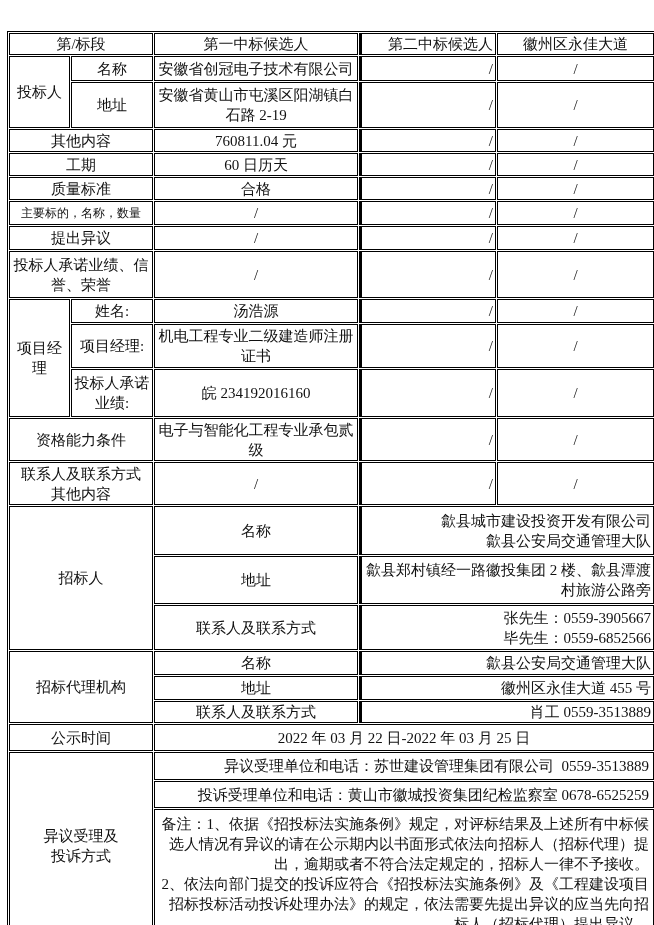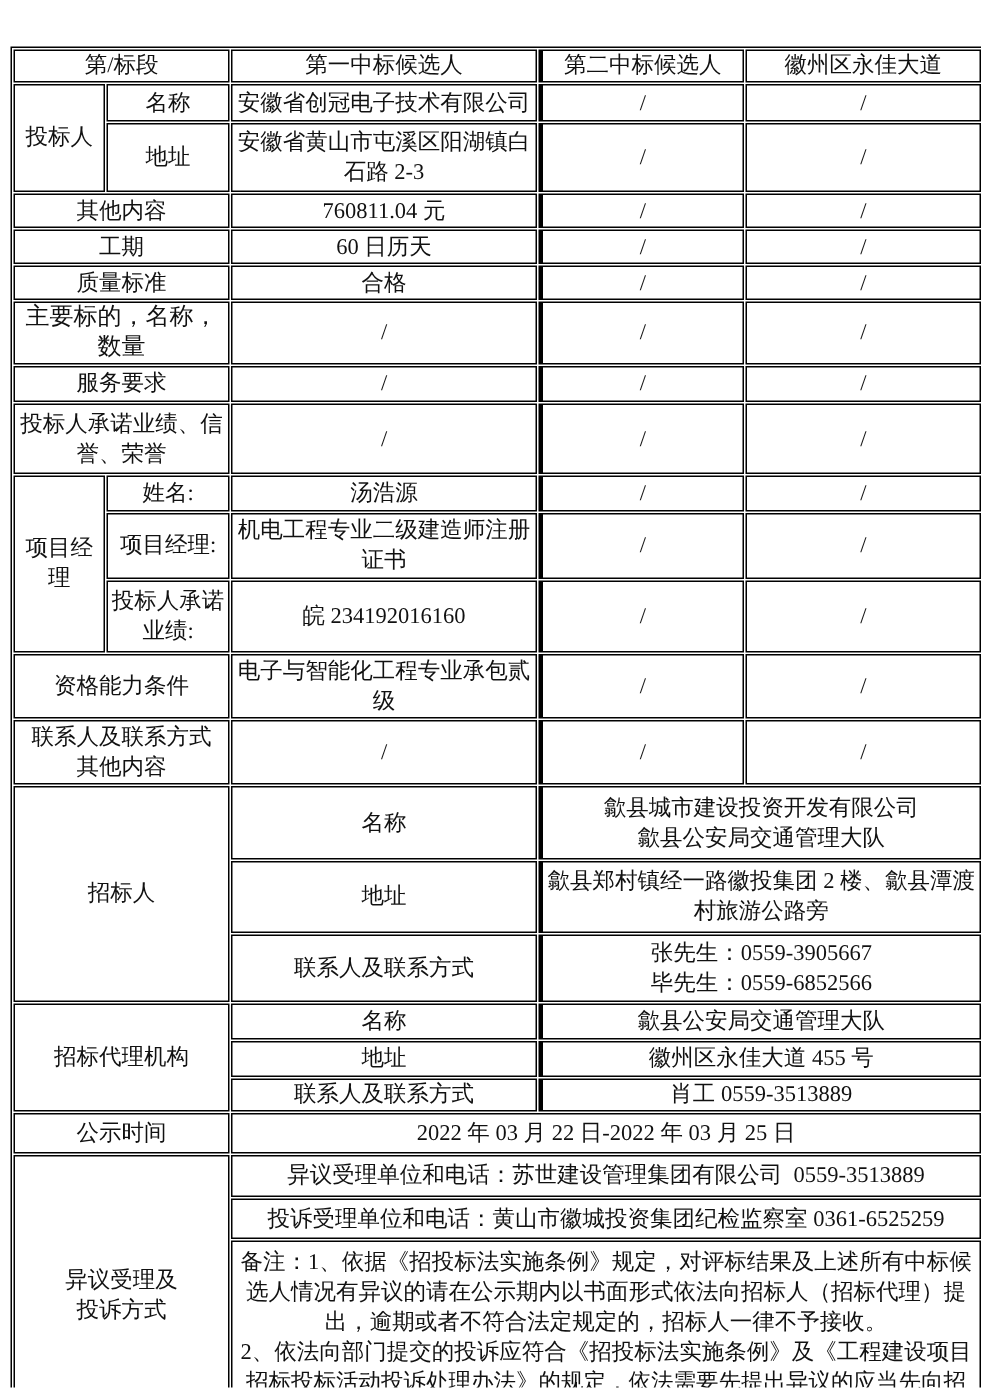--- a/index.html
+++ b/index.html
@@ -21,22 +21,22 @@
     border:1px solid #000;
     vertical-align:middle;
     text-align:center;
     font-size:15px;
     line-height:20px;
     padding:0 2px;
     white-space:pre-wrap;
     overflow:hidden;
     word-break:break-all;
   }
-  td.hl{border-left-width:3px;}
-  td.tl{text-align:center;padding:0 4px;}
+  td.hl{border-left-width:3px;text-align:right;}
+  td.tl{text-align:right;padding:0 4px;}
   td.note{line-height:20px;padding:2px 4px;}
 </style>
 </head>
 <body>
 
 <div class="sheet">
   <table class="doc">
     <colgroup>
       <col style="width:61px">
         <col style="width:82px">
@@ -55,21 +55,21 @@
 
     <tr style="height:25px">
       <td rowspan="2">投标人</td>
       <td>名称</td>
       <td>安徽省创冠电子技术有限公司</td>
       <td class="hl">/</td>
       <td>/</td>
     </tr>
     <tr style="height:46px">
       <td>地址</td>
-      <td>安徽省黄山市屯溪区阳湖镇白石路 2-3</td>
+      <td>安徽省黄山市屯溪区阳湖镇白石路 2-19</td>
       <td class="hl">/</td>
       <td>/</td>
     </tr>
 
     <tr style="height:23px">
       <td colspan="2">其他内容</td>
       <td>760811.04 元</td>
       <td class="hl">/</td>
       <td>/</td>
     </tr>
@@ -79,27 +79,27 @@
       <td class="hl">/</td>
       <td>/</td>
     </tr>
     <tr style="height:23px">
       <td colspan="2">质量标准</td>
       <td>合格</td>
       <td class="hl">/</td>
       <td>/</td>
     </tr>
     <tr style="height:24px">
-      <td colspan="2" style="padding:0;font-size:16px">主要标的，名称，数量</td>
+      <td colspan="2" style="padding:0;font-size:12px">主要标的，名称，数量</td>
       <td>/</td>
       <td class="hl">/</td>
       <td>/</td>
     </tr>
     <tr style="height:24px">
-      <td colspan="2">服务要求</td>
+      <td colspan="2">提出异议</td>
       <td>/</td>
       <td class="hl">/</td>
       <td>/</td>
     </tr>
     <tr style="height:47px">
       <td colspan="2">投标人承诺业绩、信
 誉、荣誉</td>
       <td>/</td>
       <td class="hl">/</td>
       <td>/</td>
@@ -173,21 +173,21 @@
       <td colspan="2">公示时间</td>
       <td colspan="3">2022 年 03 月 22 日-2022 年 03 月 25 日</td>
     </tr>
 
     <tr style="height:28px">
       <td colspan="2" rowspan="3">异议受理及
 投诉方式</td>
       <td colspan="3" class="tl">异议受理单位和电话：苏世建设管理集团有限公司  0559-3513889</td>
     </tr>
     <tr style="height:27px">
-      <td colspan="3" class="tl">投诉受理单位和电话：黄山市徽城投资集团纪检监察室 0361-6525259</td>
+      <td colspan="3" class="tl">投诉受理单位和电话：黄山市徽城投资集团纪检监察室 0678-6525259</td>
     </tr>
     <tr style="height:130px">
       <td colspan="3" class="tl note">备注：1、依据《招投标法实施条例》规定，对评标结果及上述所有中标候选人情况有异议的请在公示期内以书面形式依法向招标人（招标代理）提出，逾期或者不符合法定规定的，招标人一律不予接收。
 2、依法向部门提交的投诉应符合《招投标法实施条例》及《工程建设项目招标投标活动投诉处理办法》的规定，依法需要先提出异议的应当先向招标人（招标代理）提出异议。</td>
     </tr>
   </tbody>
     </table>
 </div>
 
 </body></html>

